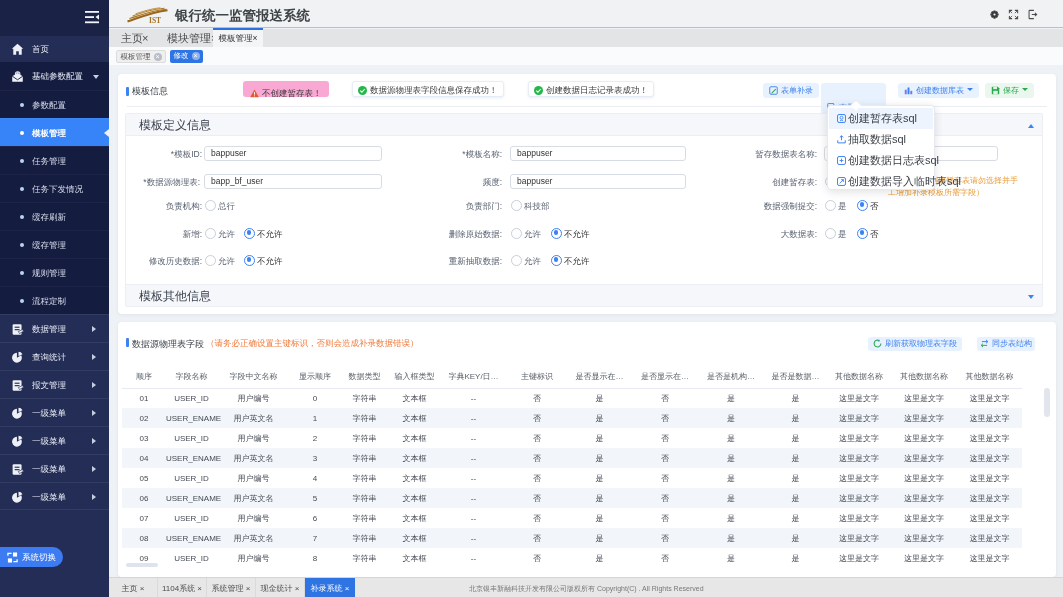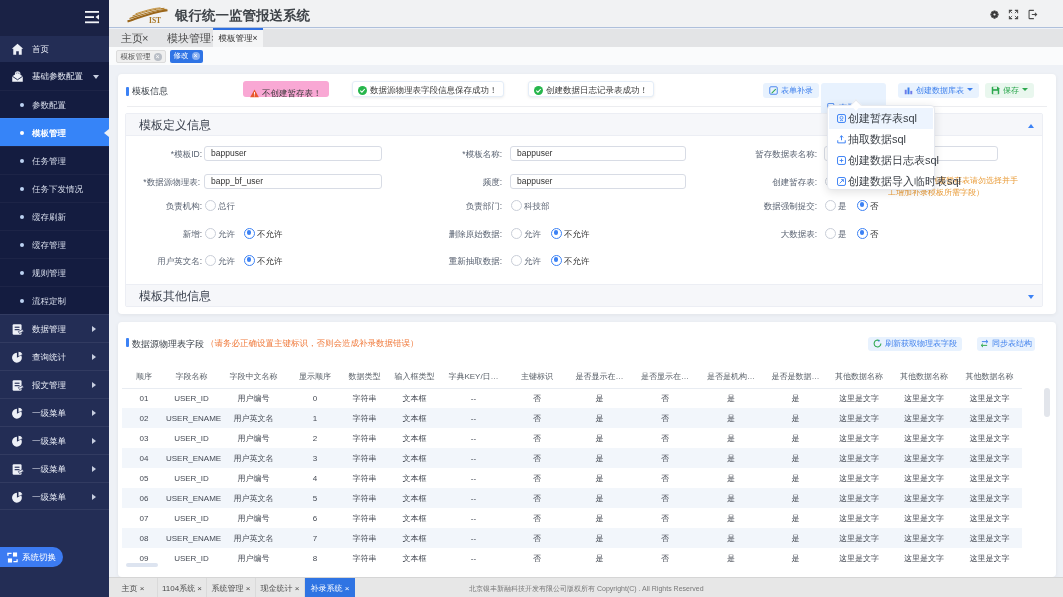--- a/index.html
+++ b/index.html
@@ -354,21 +354,21 @@
 <span class="rad" style="left:511px;top:227.5px"></span>
 <span class="rlab" style="left:524px;top:228.5px">允许</span>
 <span class="rad sel" style="left:551px;top:227.5px"></span>
 <span class="rlab b" style="left:564px;top:228.5px">不允许</span>
 <div class="lab" style="left:722px;top:228.5px;width:95px">大数据表:</div>
 <span class="rad" style="left:825px;top:227.5px"></span>
 <span class="rlab" style="left:838px;top:228.5px">是</span>
 <span class="rad sel" style="left:857px;top:227.5px"></span>
 <span class="rlab b" style="left:870px;top:228.5px">否</span>
 
-<div class="lab" style="left:102px;top:255.5px;width:100px">用户英文名:</div>
+<div class="lab" style="left:102px;top:255.5px;width:100px">修改历史数据:</div>
 <span class="rad" style="left:205px;top:254.5px"></span>
 <span class="rlab" style="left:218px;top:255.5px">允许</span>
 <span class="rad sel" style="left:244px;top:254.5px"></span>
 <span class="rlab b" style="left:257px;top:255.5px">不允许</span>
 <div class="lab" style="left:406px;top:255.5px;width:96px">重新抽取数据:</div>
 <span class="rad" style="left:511px;top:254.5px"></span>
 <span class="rlab" style="left:524px;top:255.5px">允许</span>
 <span class="rad sel" style="left:551px;top:254.5px"></span>
 <span class="rlab b" style="left:564px;top:255.5px">不允许</span>
 

